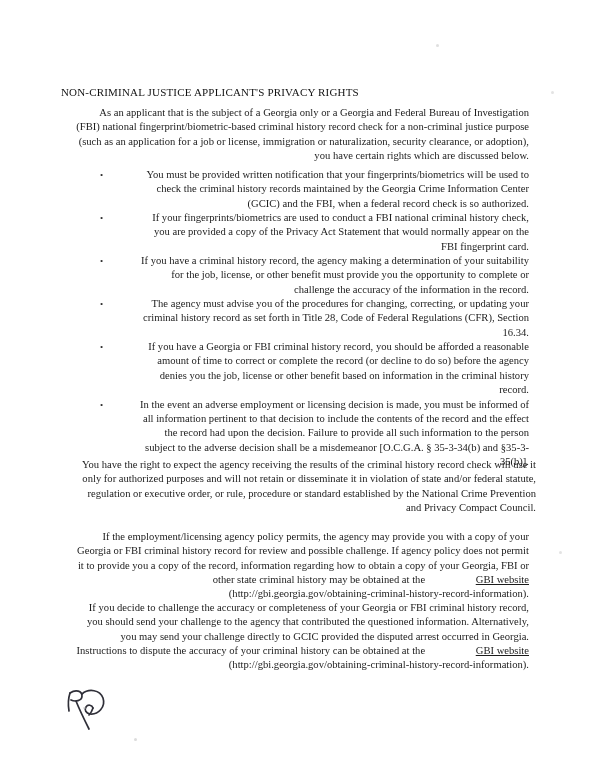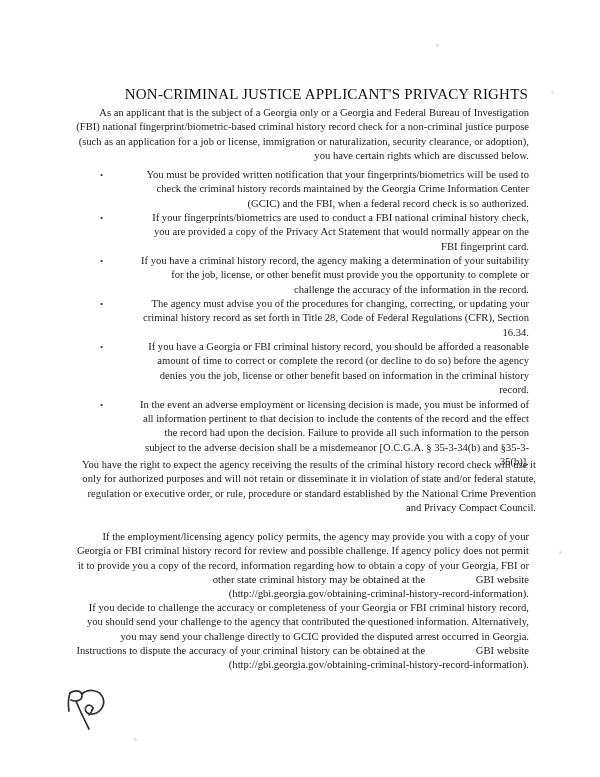--- a/index.html
+++ b/index.html
@@ -13,25 +13,25 @@
     width: 600px;
     height: 777px;
     background: #ffffff;
     overflow: hidden;
     font-family: "Liberation Serif", "DejaVu Serif", serif;
     color: #171717;
     -webkit-font-smoothing: antialiased;
   }
   .doc-title {
     position: absolute;
-    left: 74px;
+    left: 61px;
     top: 86px;
     width: 454px;
-    text-align: right;
-    font-size: 15px;
+    text-align: left;
+    font-size: 11px;
     letter-spacing: 0.18px;
     color: #121212;
     white-space: nowrap;
   }
   .body-block {
     position: absolute;
     left: 74px;
     width: 455px;
     font-size: 10.6px;
     line-height: 14.35px;
@@ -53,20 +53,21 @@
   }
   .bullet-mark {
     position: absolute;
     left: 26px;
     top: 0px;
     font-size: 9px;
     line-height: 14.35px;
     color: #303030;
   }
   .link-underline {
+    text-decoration: underline;
     text-underline-offset: 1px;
     margin-left: 48px;
   }
   .sig {
     position: absolute;
     left: 62px;
     top: 685px;
     width: 70px;
     height: 62px;
   }

